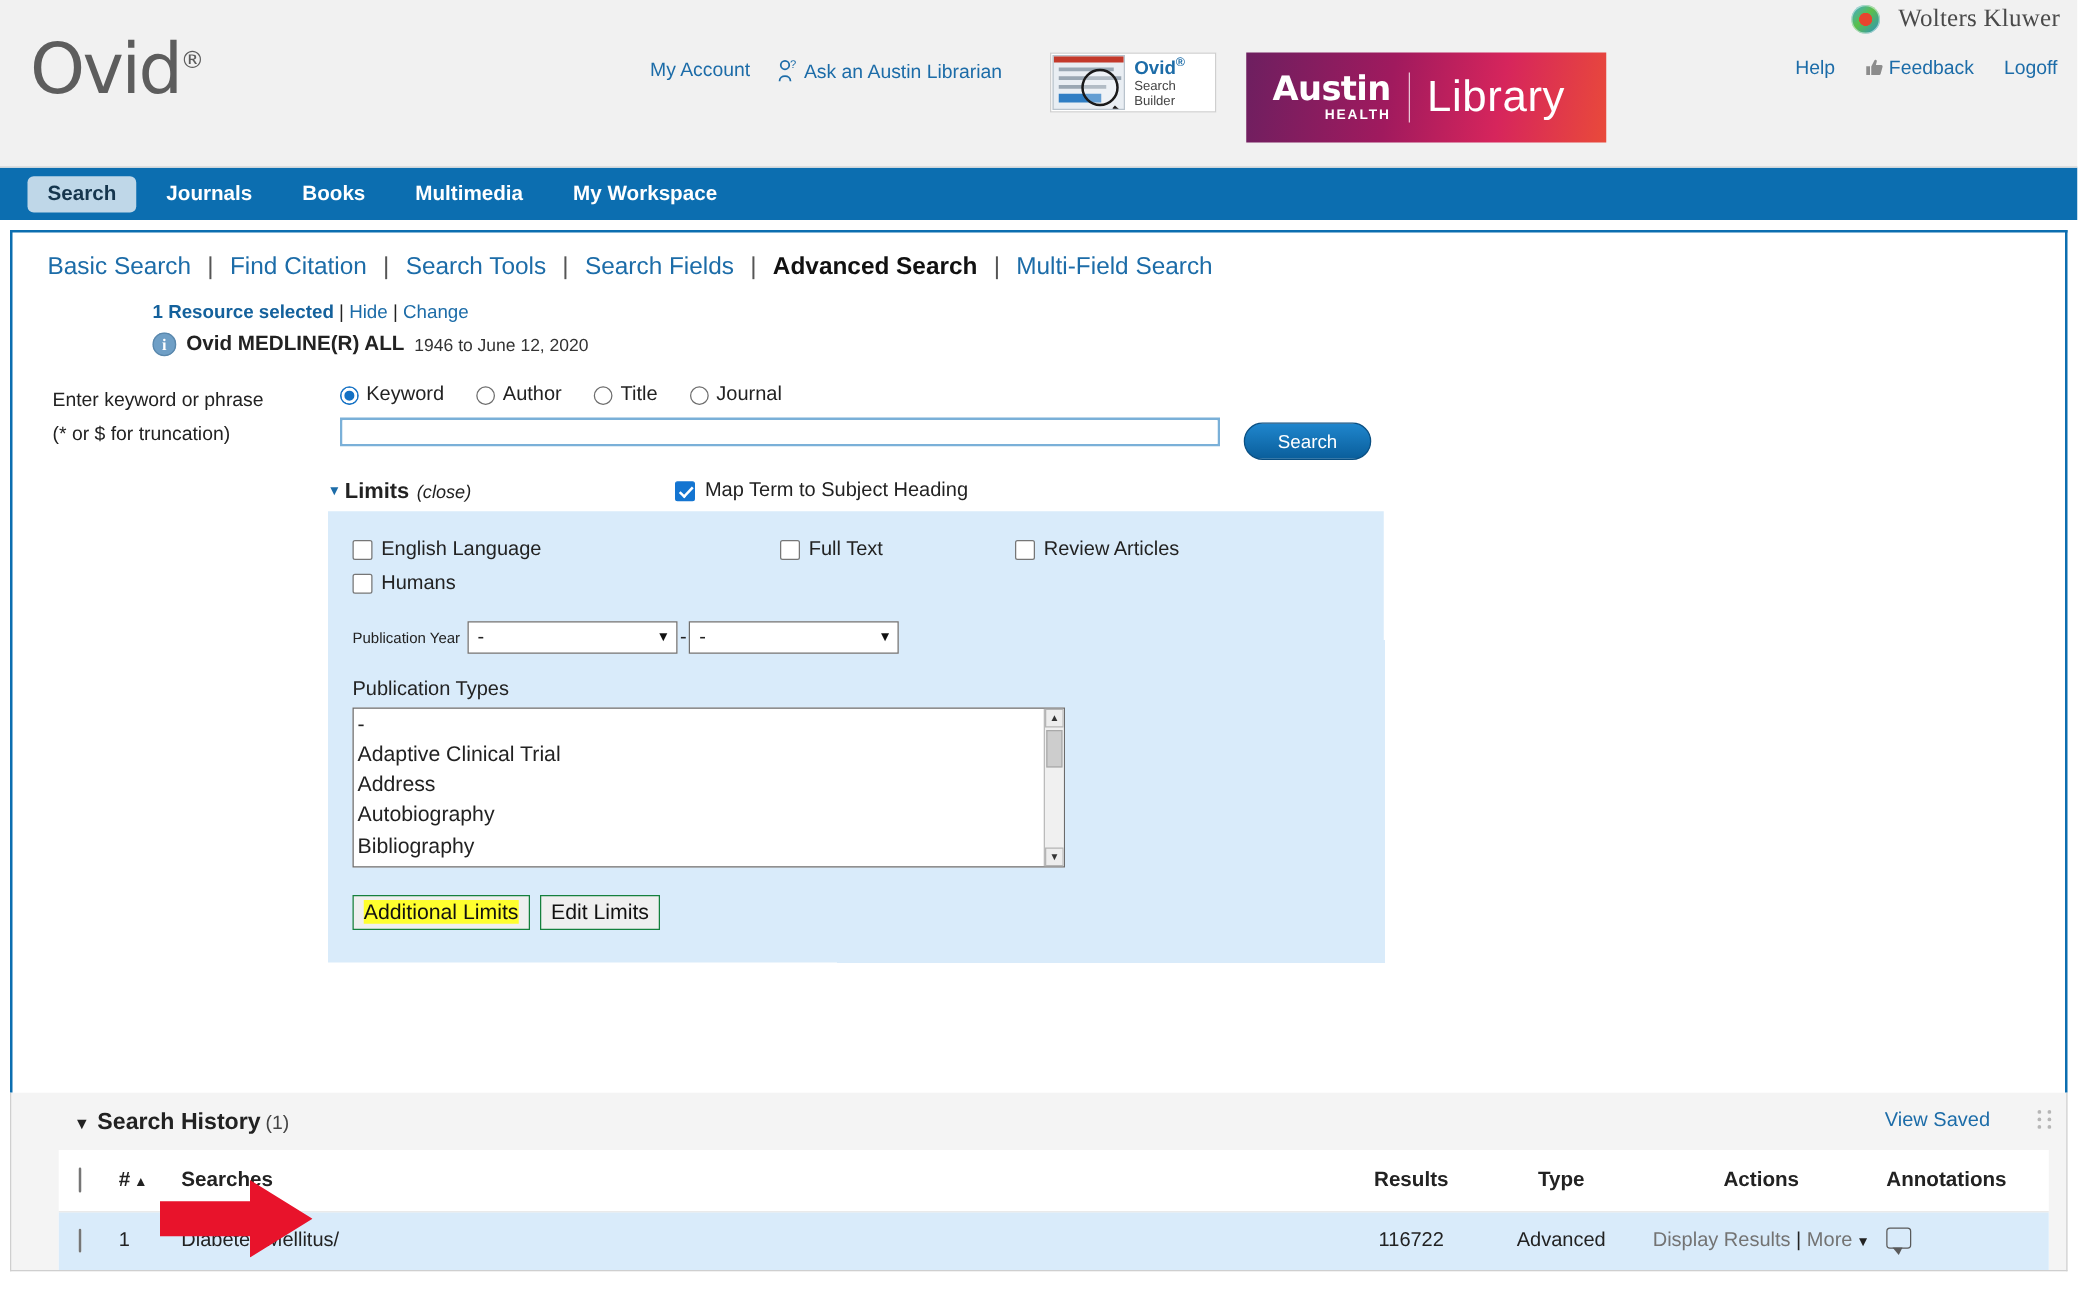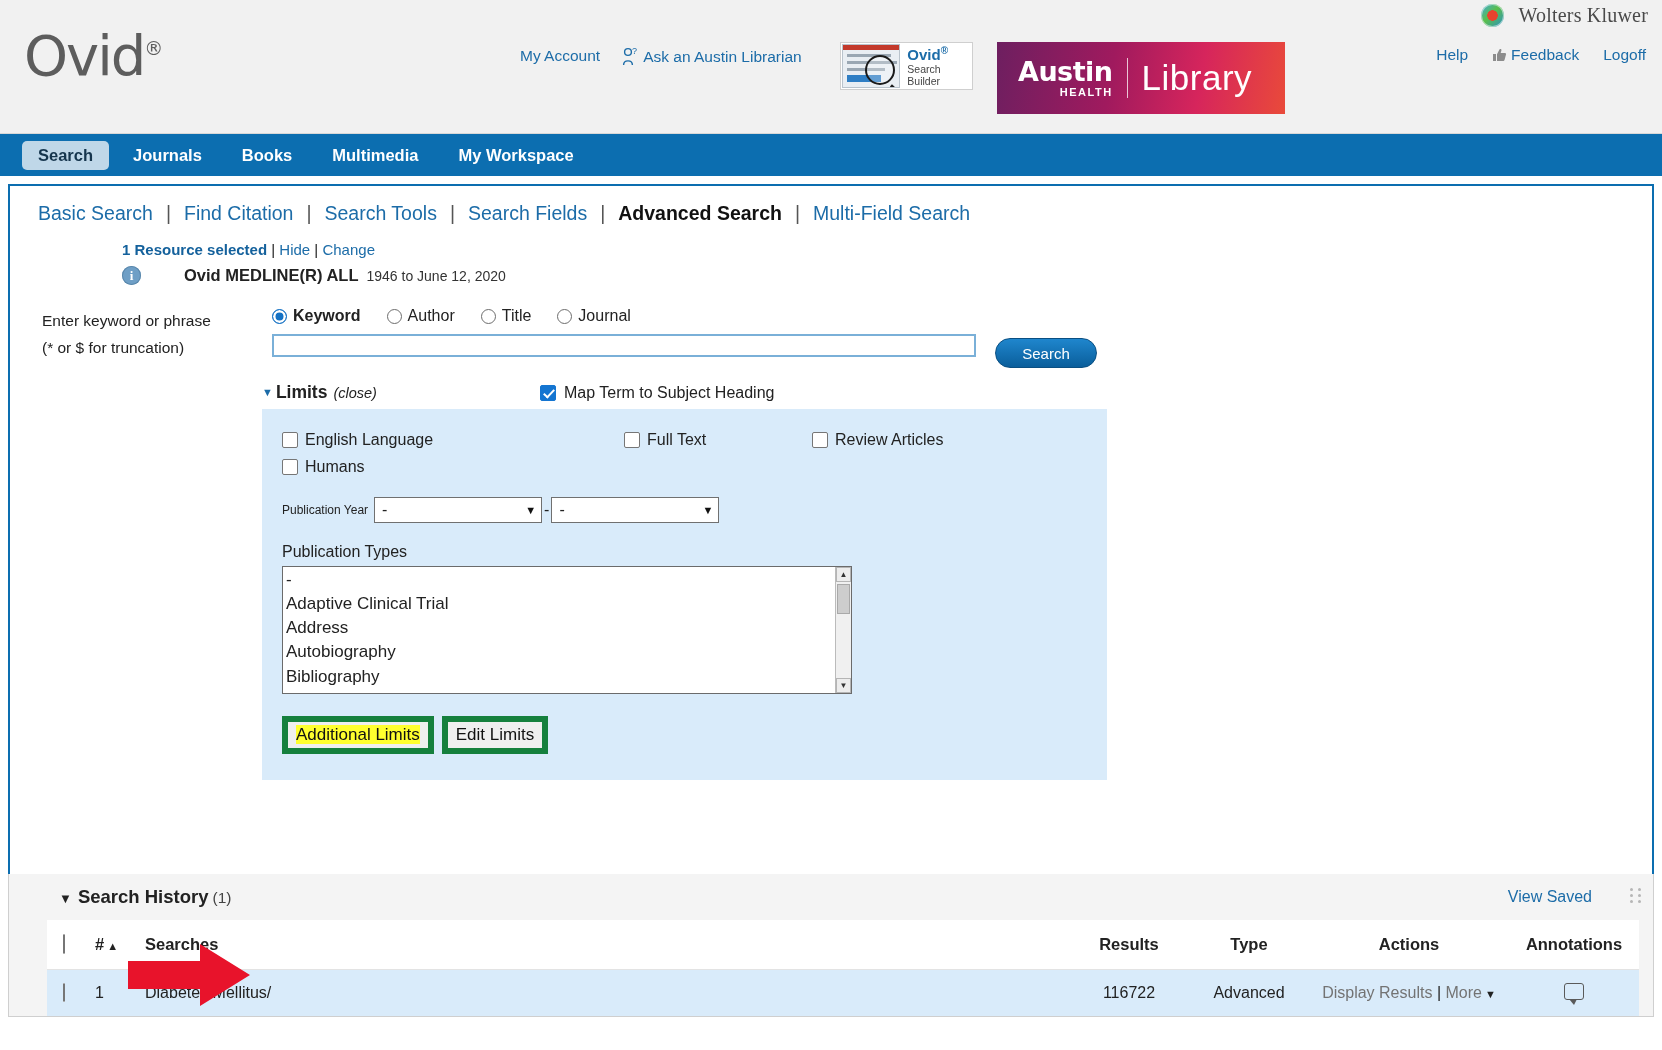--- a/index.html
+++ b/index.html
@@ -150,30 +150,30 @@
   .resource-db {
     margin: 8px 0 0 112px; display: flex; align-items: center; gap: 8px; font-size: 15px;
   }
   .info-icon {
     width: 19px; height: 19px; border-radius: 50%;
     background: #6f9fc6; color: #fff; font-size: 13px; font-weight: bold;
     font-family: "Liberation Serif", serif;
     display: inline-flex; align-items: center; justify-content: center;
     flex: 0 0 auto; box-shadow: inset 0 0 0 1px #5a87ab;
   }
-  .resource-db .db-name { font-weight: bold; font-size: 16.5px; margin-left: 35px; }
+  .resource-db .db-name { font-weight: bold; font-size: 16.5px; }
   .resource-db .db-range { font-size: 14px; color: #333; }
 
   
   .kw-wrap { display: flex; margin-top: 22px; padding-left: 32px; }
   .kw-label { width: 230px; font-size: 15.5px; line-height: 1.75; color: #222; }
   .kw-right { flex: 1; }
   .radio-row { display: flex; align-items: center; gap: 26px; margin-bottom: 9px; }
   .radio-item { display: flex; align-items: center; gap: 6px; font-size: 16px; cursor: pointer; }
-  .radio-item.sel { font-weight: bold; }
+  .radio-item.sel { font-weight: normal; }
   .rad {
     width: 15px; height: 15px; border-radius: 50%;
     border: 1px solid #6d6d6d; background: #fff; position: relative; flex: 0 0 auto;
   }
   .rad.on { background: #1471c4; border-color: #1471c4; box-shadow: inset 0 0 0 2.5px #fff; }
 
   .search-row { display: flex; align-items: flex-start; gap: 19px; }
   .kw-input {
     width: 704px; height: 23px;
     border: 2px solid #7ab0d8; background: #fff;
@@ -248,21 +248,21 @@
   }
   .pt-arrow.up { top: 0; }
   .pt-arrow.dn { bottom: 0; }
   .pt-thumb {
     position: absolute; left: 1px; right: 1px; top: 17px; height: 30px;
     background: #cdcdcd; border: 1px solid #a9a9a9;
   }
 
   .lim-btn-row { margin-top: 22px; display: flex; gap: 8px; }
   .lbtn {
-    border: 6px solid #15803d; background: #efefef;
+    border: 1px solid #15803d; background: #efefef;
     font-size: 17px; padding: 3px 8px; cursor: pointer;
     font-family: "Liberation Sans", sans-serif; color: #111;
   }
   .lbtn .hl { background: #ffff2e; }
 
   
   .red-arrow { position: absolute; left: 118px; top: 758px; }
 
   
   .history {
@@ -288,21 +288,21 @@
   .hist-head {
     height: 50px; font-weight: bold; font-size: 16.5px; border-bottom: 1px solid #e3e3e3;
   }
   .hist-data { height: 46px; background: #d9ebfa; font-size: 16px; }
   .c-chk { width: 48px; padding-left: 16px; }
   .c-num { width: 50px; }
   .c-srch { flex: 1; }
   .c-res { width: 120px; text-align: center; }
   .c-type { width: 120px; text-align: center; }
   .c-act { width: 200px; text-align: center; }
-  .c-ann { width: 130px; text-align: center; }
+  .c-ann { width: 130px; text-align: left; }
   .hist-data .c-act a { color: #737373; text-decoration: none; cursor: pointer; }
   .sortcaret { font-size: 11px; margin-left: 3px; }
   .note-icon {
     display: inline-block; width: 20px; height: 17px;
     border: 1.6px solid #5a5a5a; border-radius: 3px; position: relative;
   }
   .note-icon::after {
     content: ""; position: absolute; left: 4px; bottom: -6px;
     width: 0; height: 0; border-left: 5px solid transparent;
     border-right: 3px solid transparent; border-top: 6px solid #5a5a5a;

